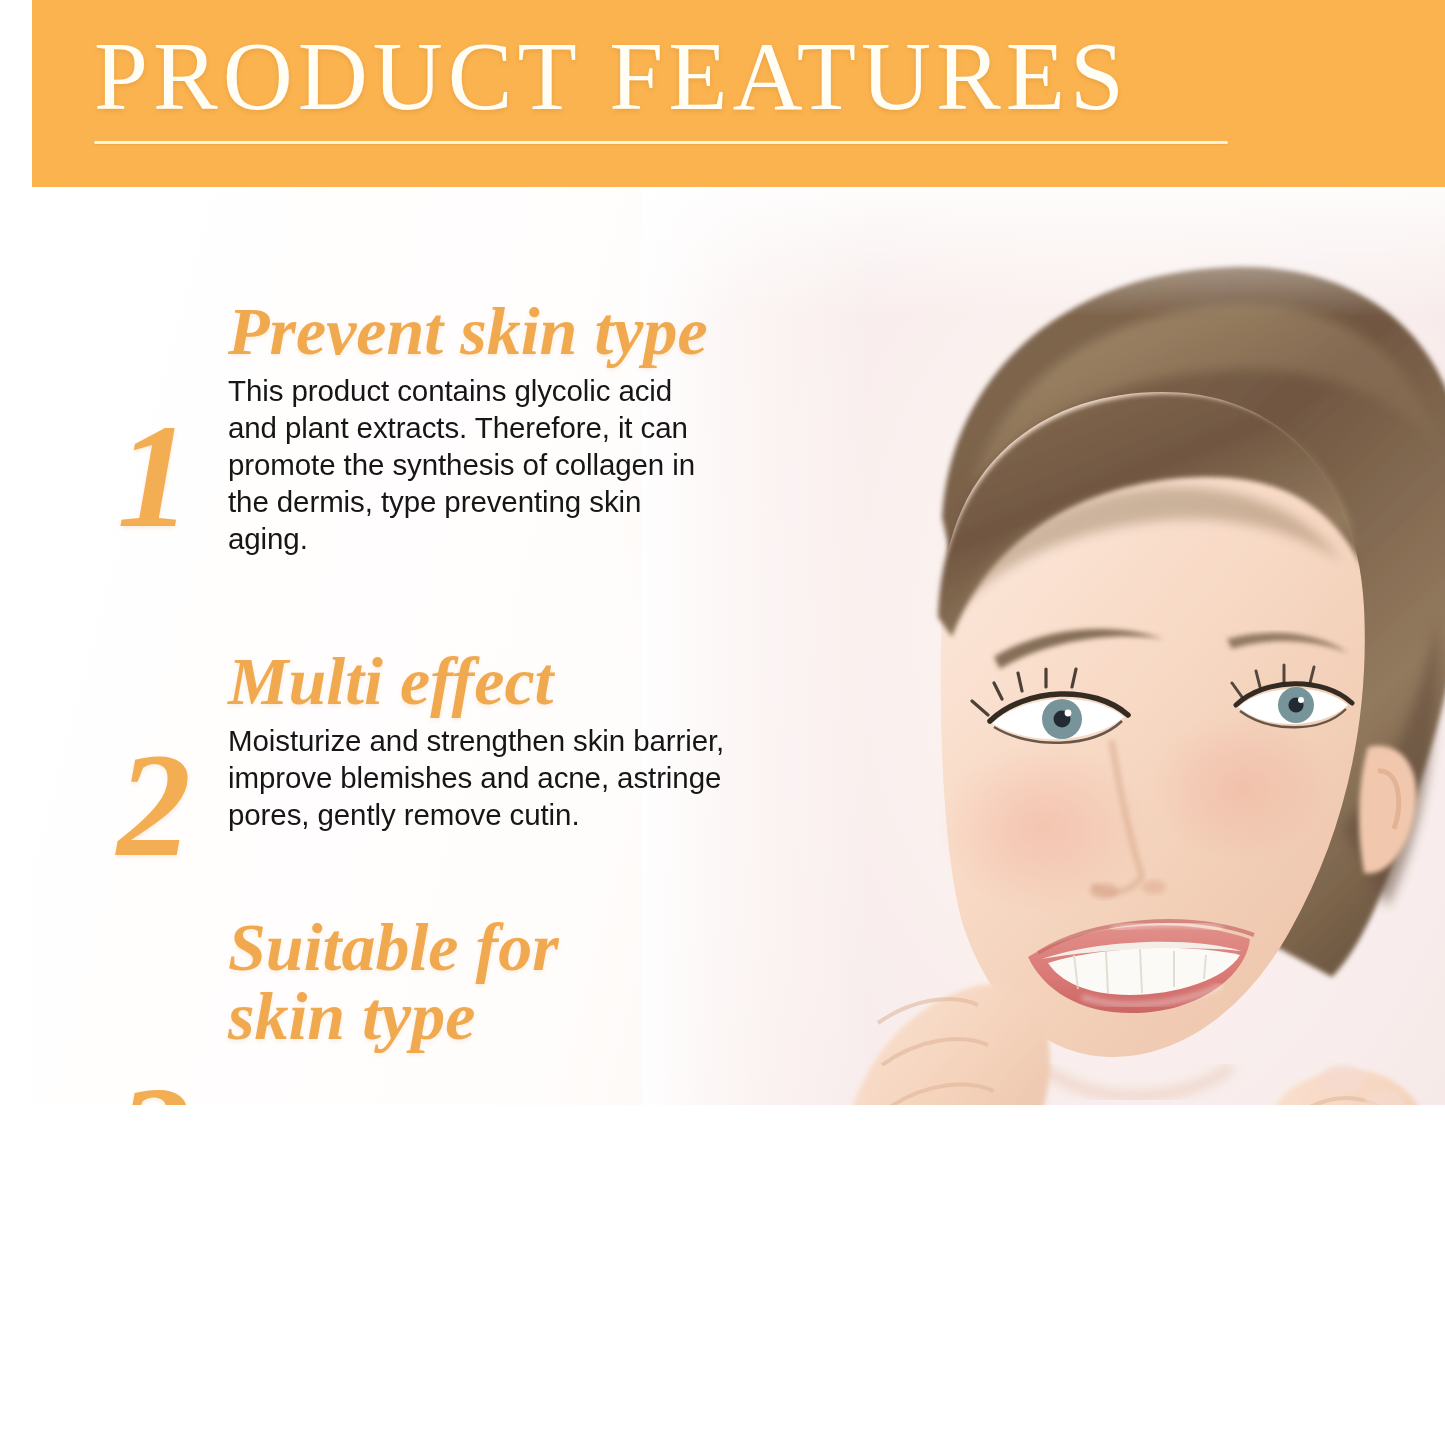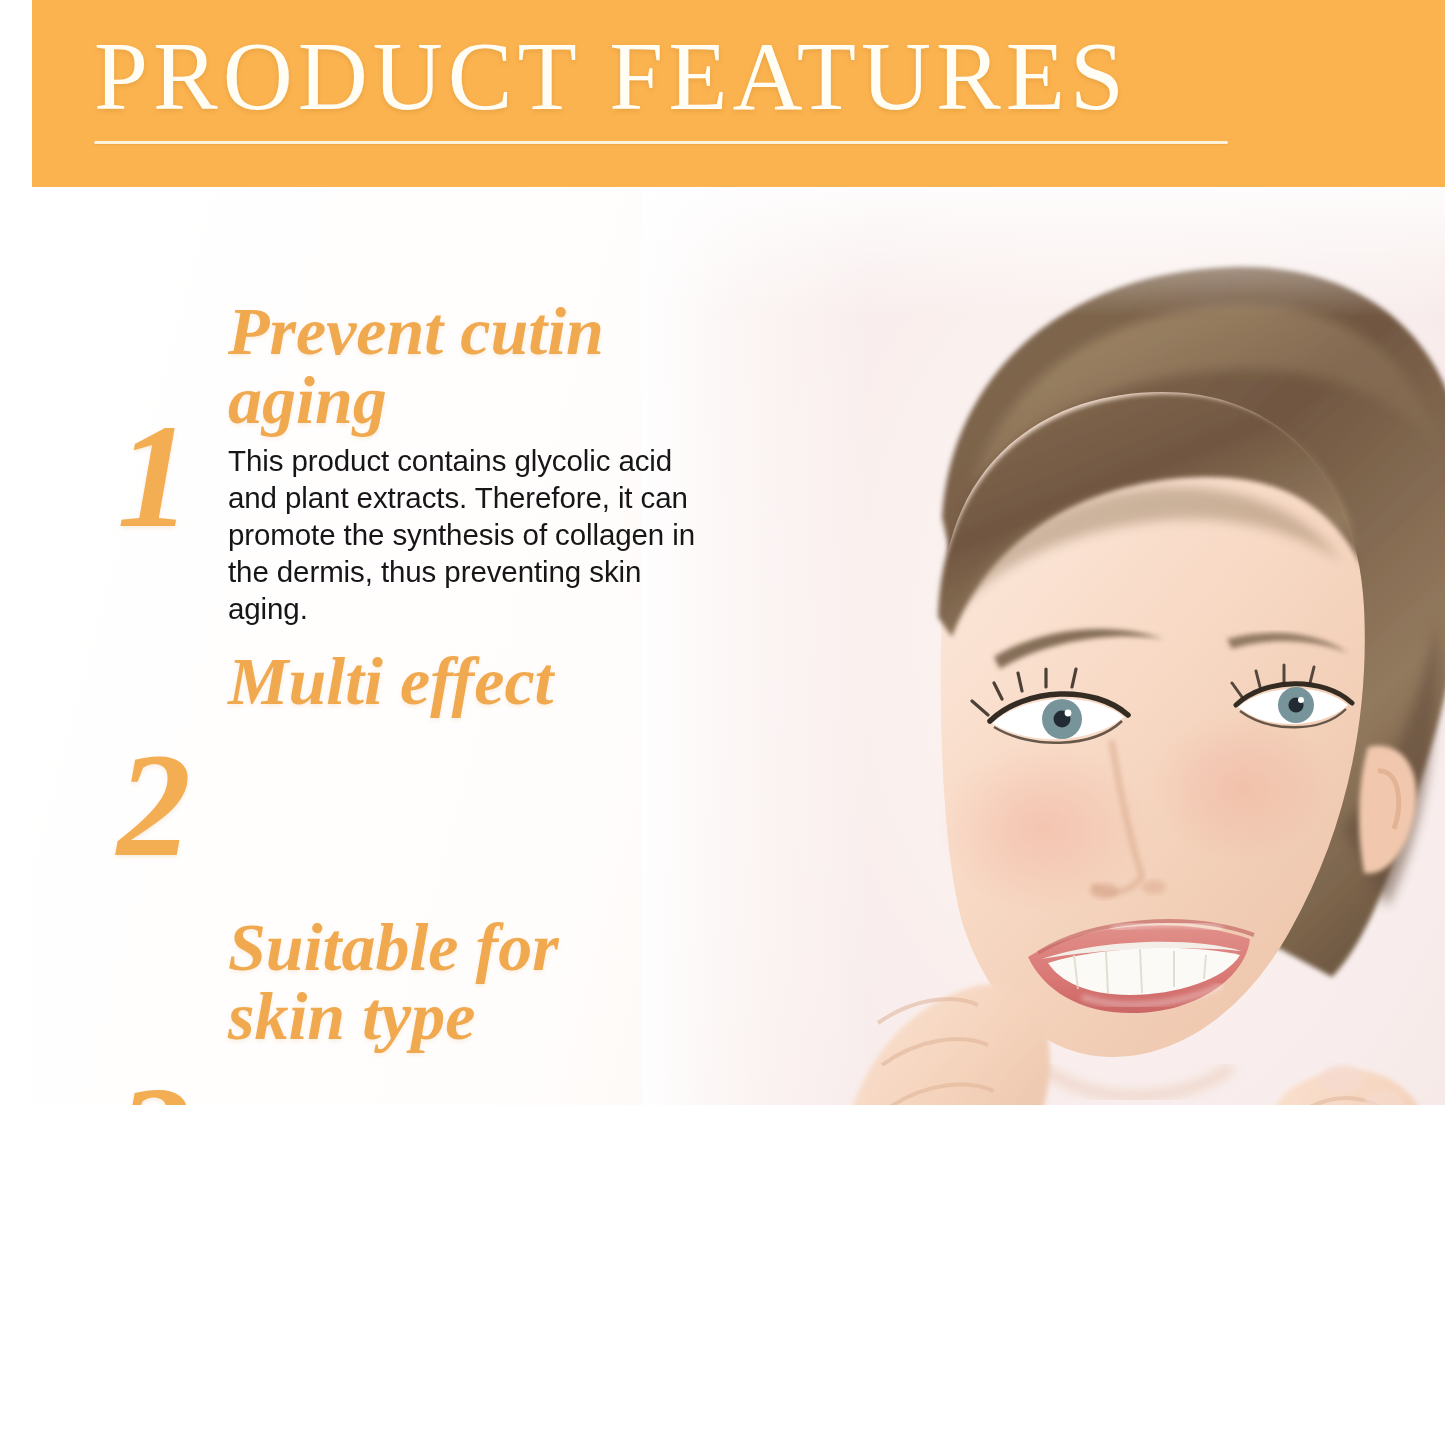--- a/index.html
+++ b/index.html
@@ -288,29 +288,30 @@
   <div class="header-band">
     <div class="header-title">PRODUCT FEATURES</div>
     <div class="header-rule"></div>
   </div>
 
   <div class="features">
 
     <div class="feature" style="top:110px;">
       <div class="feature-num" style="top:105px;">1</div>
       <div class="feature-body" style="top:0;">
-        <div class="feature-title">Prevent cutin aging</div>
-        <div class="feature-text">This product contains glycolic acid and plant extracts. Therefore, it can promote the synthesis of collagen in the dermis, thus preventing skin aging.</div>
+        <div class="feature-title">Prevent skin type</div>
+        <div class="feature-text">This product contains glycolic acid and plant extracts. Therefore, it can promote the synthesis of collagen in the dermis, type preventing skin aging.</div>
       </div>
     </div>
 
     <div class="feature" style="top:448px;">
       <div class="feature-num" style="top:96px;">2</div>
       <div class="feature-body" style="top:12px;">
         <div class="feature-title">Multi effect</div>
+        <div class="feature-text">Moisturize and strengthen skin barrier, improve blemishes and acne, astringe pores, gently remove cutin.</div>
       </div>
     </div>
 
     <div class="feature" style="top:718px;">
       <div class="feature-num" style="top:160px;">3</div>
       <div class="feature-body" style="top:8px;">
         <div class="feature-title">Suitable for
 skin type</div>
       </div>
     </div>

